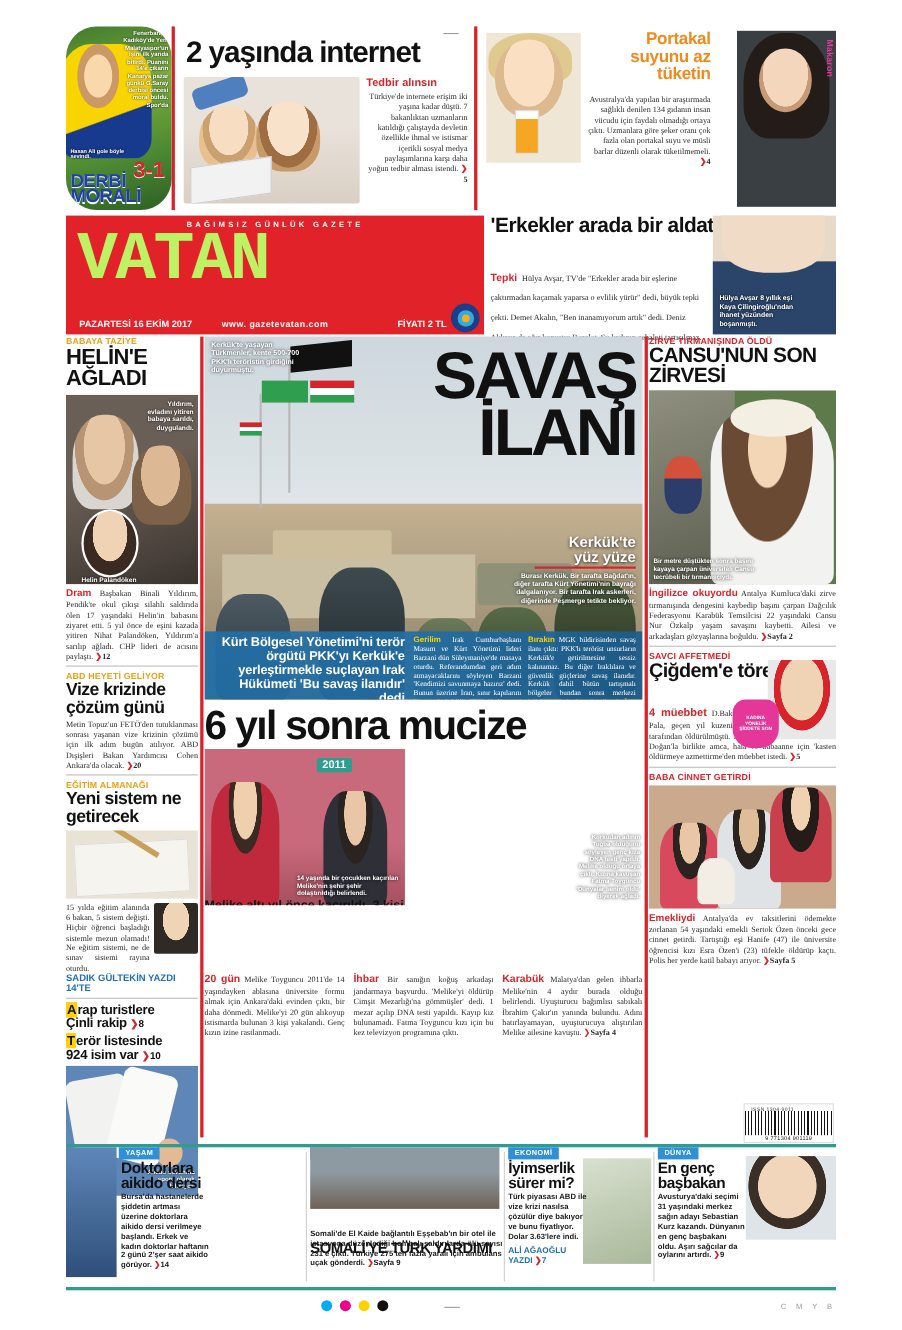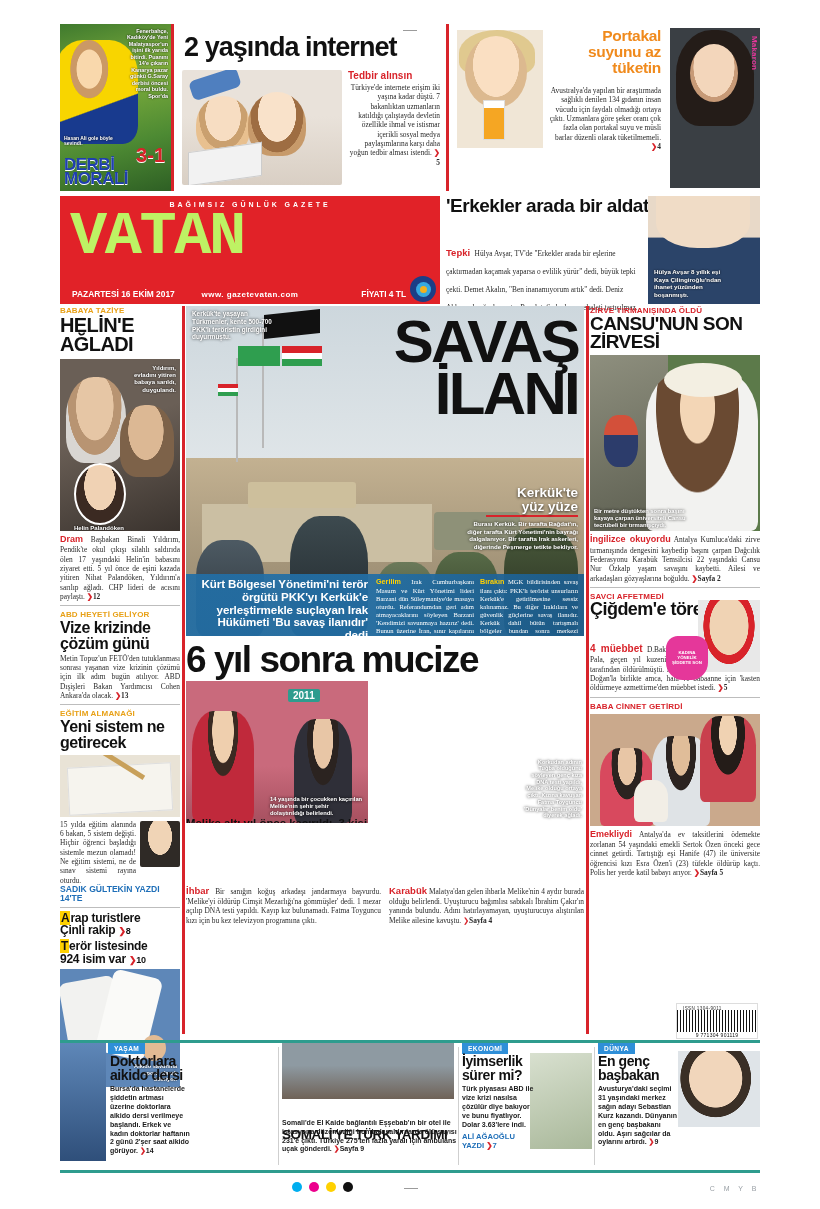--- a/index.html
+++ b/index.html
@@ -18,22 +18,22 @@
   .kicker.red { color: #d8232a; }
   .body-txt { font-family: "Liberation Serif", serif; font-size: 7.4px; line-height: 1.26; text-align: justify; color:#2a2a2a; }
   .pg { font-weight:700; }
   .rule { border-top: 1px solid #bdbdbd; margin: 4px 0; }
 
   
   .topstrip { position:absolute; left:60px; top:24px; width:700px; height:167px; display:flex; gap:0; }
   .topstrip .divider { width:3px; background:#d8232a; flex:none; }
 
   
-  .derby { position:relative; width:111px; flex:none; overflow:hidden;
-     background: linear-gradient(165deg,#3f7a2e 0%,#7fae3c 35%,#4d8a33 70%,#2e5f24 100%); }
+  .derby { position:relative; width:96px; flex:none; overflow:hidden;
+     background: linear-gradient(165deg,#3f7a2e 0%,#7fae3c 35%,#4d8a33 70%,#2e5f24 100%); border-radius: 28px; }
   .derby .player { position:absolute; left:-6px; top:16px; width:84px; height:104px;
      background: radial-gradient(ellipse at 42% 28%, #f6d8b0 0 18%, #c79a6a 19% 27%, rgba(0,0,0,0) 28%),
                  linear-gradient(160deg,#f4d400 0 62%, #1b3a86 63% 100%);
      border-radius: 34% 34% 18% 18%; filter:saturate(1.1); }
   .derby .sidecopy { position:absolute; right:3px; top:4px; width:46px; color:#fff; font-size:5.4px; font-weight:700; line-height:1.2; text-align:right; text-shadow:0 0 2px #000; }
   .derby .photocap { position:absolute; left:4px; bottom:44px; width:58px; color:#fff; font-size:5px; font-weight:700; line-height:1.15; text-shadow:0 0 2px #000; }
   .derby .derbi { position:absolute; left:4px; bottom:16px; color:#1f3fae; font-size:17px; font-weight:800; letter-spacing:-.03em; text-shadow:0 1px 0 #fff; }
   .derby .morali { position:absolute; left:4px; bottom:2px; color:#1f3fae; font-size:17px; font-weight:800; letter-spacing:-.03em; text-shadow:0 1px 0 #fff; }
   .derby .score { position:absolute; right:6px; bottom:24px; color:#d8232a; font-size:20px; font-weight:800; text-shadow:0 1px 0 #fff; }
 
@@ -287,21 +287,21 @@
       <div class="vtag">Makaron</div>
     </div>
   </div>
 
   <div class="mastrow">
     <div class="mast">
       <div class="tagline">BAĞIMSIZ GÜNLÜK GAZETE</div>
       <div class="vatan">VATAN</div>
       <div class="date">PAZARTESİ 16 EKİM 2017</div>
       <div class="url">www. gazetevatan.com</div>
-      <div class="price">FİYATI 4 TL</div>
+      <div class="price">FİYATI 2 TL</div>
       <div class="eye">
           <i>
             <b></b>
           </i>
         </div>
     </div>
 
     <div class="erkekler">
       <h2>'Erkekler arada bir aldatmalı'</h2>
       <div class="col">
@@ -332,21 +332,21 @@
           <div class="name">Helin Palandöken</div>
         </div>
         <p class="body-txt" style="margin-top:3px;"><b style="color:#d8232a; font-family:'Liberation Sans',sans-serif; font-size:9px;">Dram</b> <span>Başbakan Binali Yıldırım, Pendik'te okul çıkışı silahlı saldırıda ölen 17 yaşındaki Helin'in babasını ziyaret etti. 5 yıl önce de eşini kazada yitiren Nihat Palandöken, Yıldırım'a sarılıp ağladı. CHP lideri de acısını paylaştı.</span> <span class="pg" style="color:#d8232a;">❯</span><span class="pg">12</span></p>
       </div>
 
       <div class="rule"></div>
 
       <div>
         <div class="kicker orange">ABD HEYETİ GELİYOR</div>
         <h2 class="mid">Vize krizinde çözüm günü</h2>
-        <p class="body-txt" style="margin-top:2px;"><span>Metin Topuz'un FETÖ'den tutuklanması sonrası yaşanan vize krizinin çözümü için ilk adım bugün atılıyor. ABD Dışişleri Bakan Yardımcısı Cohen Ankara'da olacak.</span> <span class="pg" style="color:#d8232a;">❯</span><span class="pg">13</span></p>
+        <p class="body-txt" style="margin-top:2px;"><span>Metin Topuz'un FETÖ'den tutuklanması sonrası yaşanan vize krizinin çözümü için ilk adım bugün atılıyor. ABD Dışişleri Bakan Yardımcısı Cohen Ankara'da olacak.</span> <span class="pg" style="color:#d8232a;">❯</span><span class="pg">20</span></p>
       </div>
 
       <div class="rule"></div>
 
       <div>
         <div class="kicker orange">EĞİTİM ALMANAĞI</div>
         <h2 class="mid">Yeni sistem ne getirecek</h2>
         <div class="schoolphoto">
           <div class="sheet"></div>
             <div class="pencil"></div>
@@ -425,20 +425,23 @@
               <div class="woman"></div>
             <div class="yeartag" style="left:102px; top:8px;">2011</div>
           </div>
           <div class="cap4">14 yaşında bir çocukken kaçırılan Melike'nin şehir şehir dolaştırıldığı belirlendi.</div>
           <div class="cap5">Korkudan adının Tuğba olduğunu söyleyen genç kıza DNA testi yapıldı, Melike olduğu ortaya çıktı. Kızına kavuşan Fatma Toyguncu 'Dünyalar benim oldu' diyerek ağladı.</div>
           <div class="mudeck">Melike altı yıl önce kaçırıldı, 3 kişi cinayetten tutuklandı. Cesedinin bulunması için 17 kazı yapıldı. Ama mezarda aranırken Malatya'da bulundu</div>
         </div>
 
         <div class="mucols">
           <div class="mc">
+            <p class="body-txt"><b class="t2">20 gün</b> <span>Melike Toyguncu 2011'de 14 yaşındayken ablasına üniversite formu almak için Ankara'daki evinden çıktı, bir daha dönmedi. Melike'yi 20 gün alıkoyup istismarda bulunan 3 kişi yakalandı. Genç kızın izine rastlanmadı.</span></p>
+          </div>
+          <div class="mc">
             <p class="body-txt"><b class="t2">İhbar</b> <span>Bir sanığın koğuş arkadaşı jandarmaya başvurdu. 'Melike'yi öldürüp Cimşit Mezarlığı'na gömmüşler' dedi. 1 mezar açılıp DNA testi yapıldı. Kayıp kız bulunamadı. Fatma Toyguncu kızı için bu kez televizyon programına çıktı.</span></p>
           </div>
           <div class="mc">
             <p class="body-txt"><b class="t2">Karabük</b> <span>Malatya'dan gelen ihbarla Melike'nin 4 aydır burada olduğu belirlendi. Uyuşturucu bağımlısı sabıkalı İbrahim Çakır'ın yanında bulundu. Adını hatırlayamayan, uyuşturucuya alıştırılan Melike ailesine kavuştu.</span> <span style="color:#d8232a;">❯</span><b>Sayfa 4</b></p>
           </div>
         </div>
       </div>
     </div>
 
     <div class="colR">

